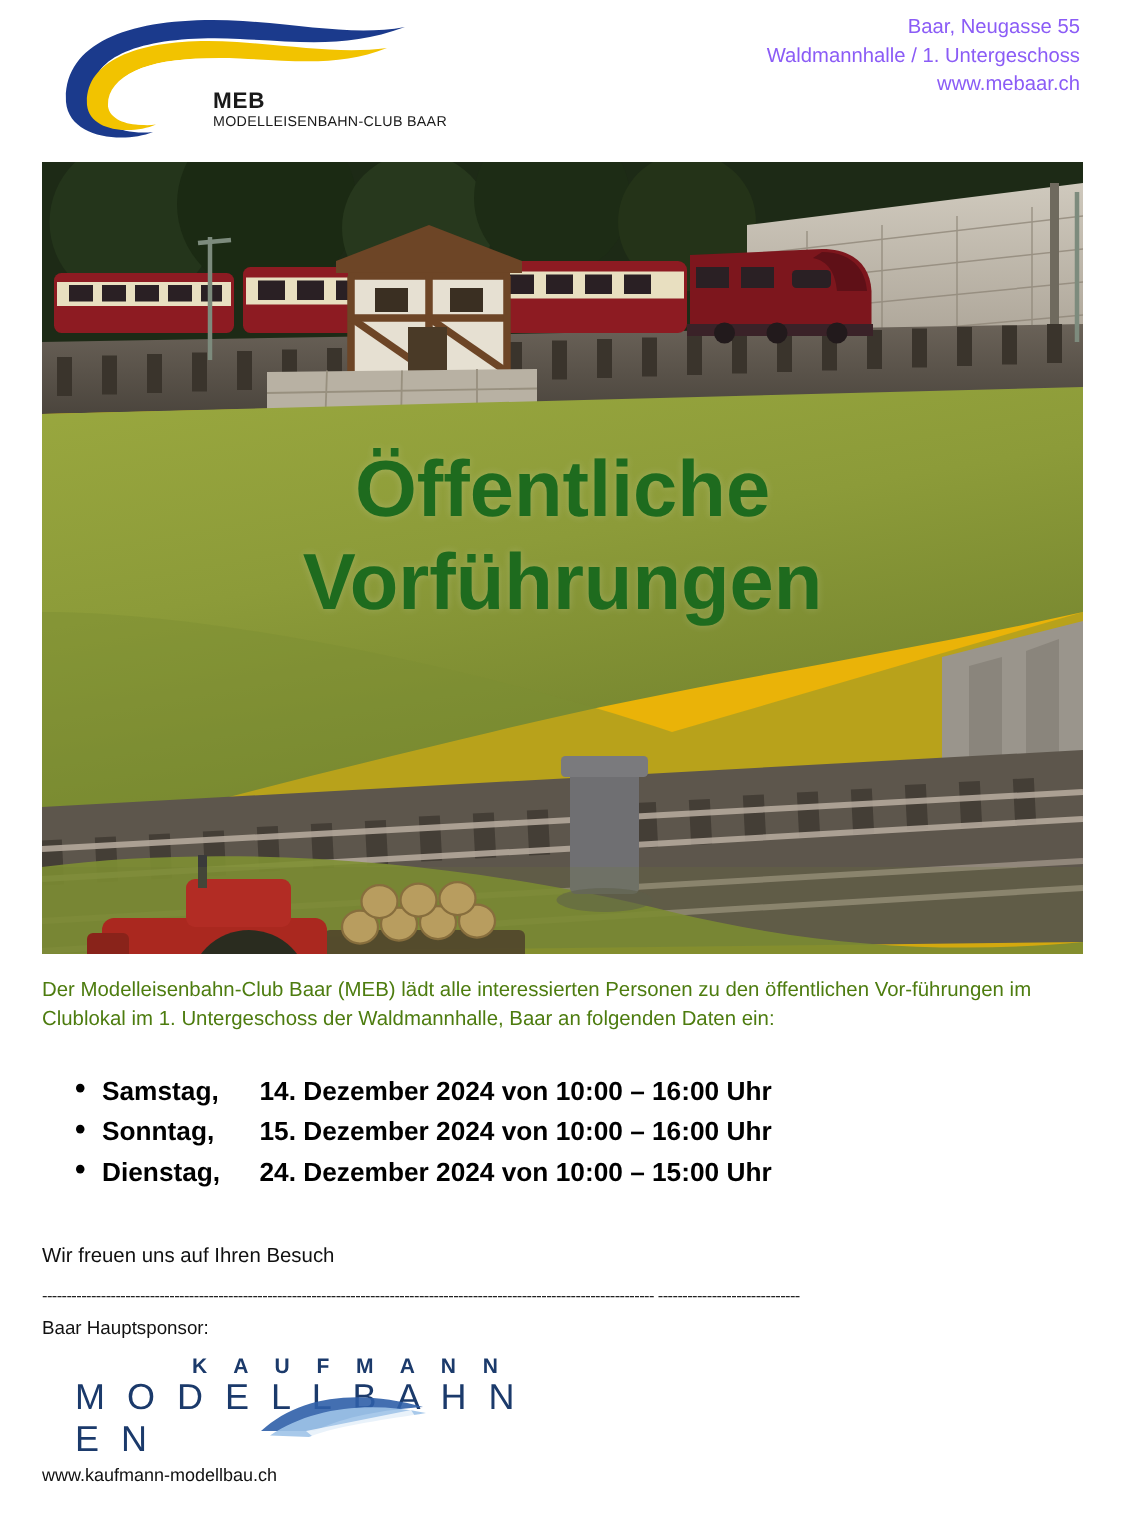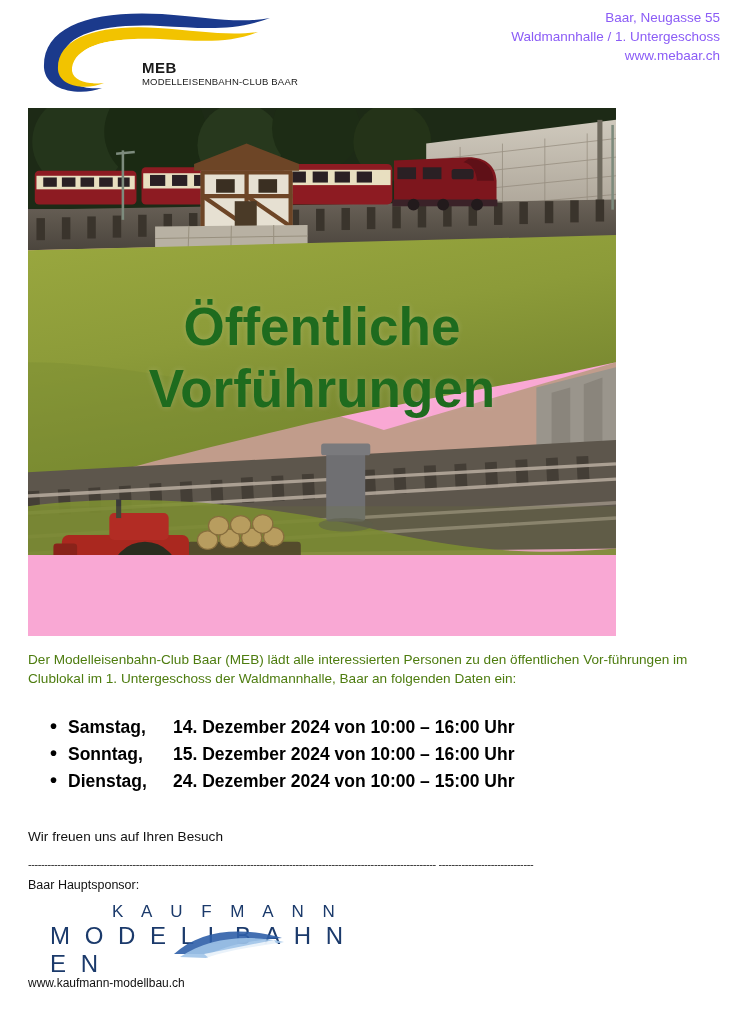--- a/index.html
+++ b/index.html
@@ -63,24 +63,24 @@
     font-size: 9.5px;
     color: #1a1a1a;
     letter-spacing: 0.2px;
     line-height: 12px;
   }
 
   
   .photo {
     position: relative;
     margin: 0 28px;
-    width: 588px;
+    width: 694px;
     height: 528px;
     overflow: hidden;
-    background: #f9a8d4;
+    background: #eab308;
   }
   .photo-svg { position: absolute; inset: 0; }
   .photo-title {
     position: absolute;
     left: 0;
     right: 0;
     top: 188px;
     text-align: center;
     font-size: 53px;
     font-weight: bold;
@@ -147,25 +147,25 @@
 
   
   .sponsor-logo {
     position: relative;
     margin-top: 10px;
     margin-left: 22px;
     width: 300px;
     height: 62px;
   }
   .kauf {
-    font-size: 17px;
+    font-size: 14px;
     letter-spacing: 7px;
     color: #1b3a6b;
-    font-weight: normal;
-    margin-left: 62px;
+    font-weight: bold;
+    margin-left: 78px;
   }
   .modell {
     font-size: 24px;
     letter-spacing: 4px;
     color: #1b3a6b;
     font-weight: normal;
     line-height: 28px;
   }
   .sponsor-swoosh {
     position: absolute;

